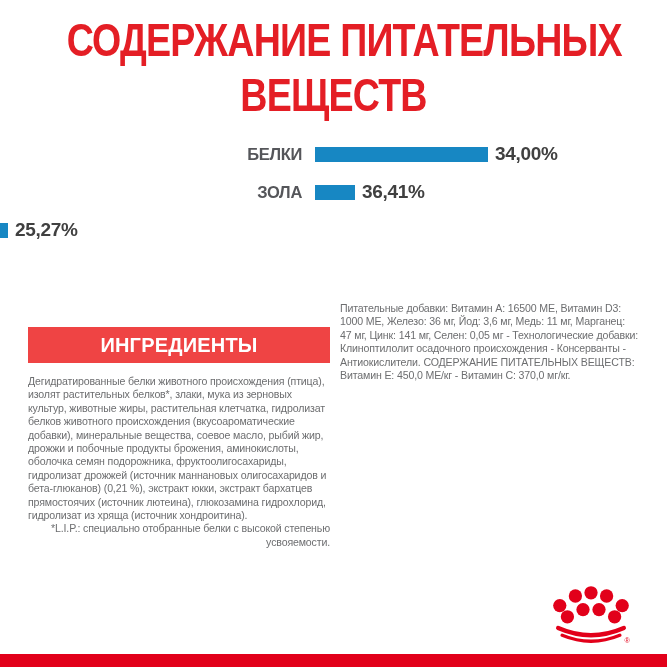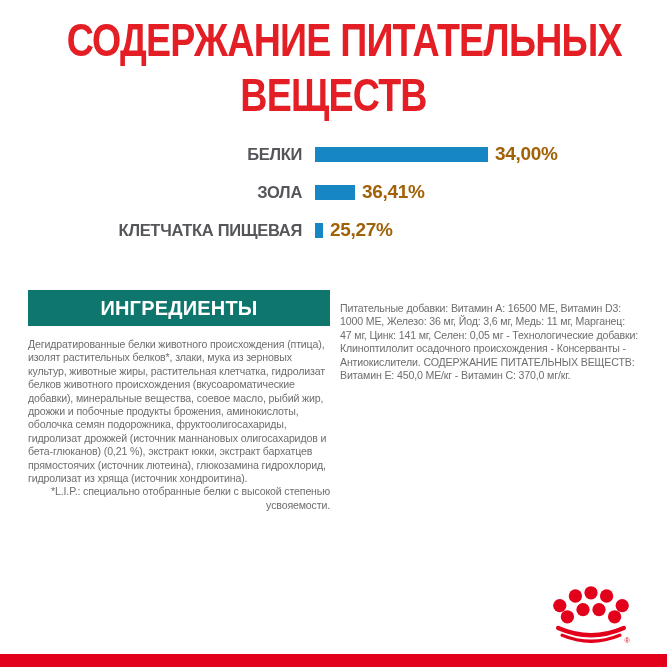--- a/index.html
+++ b/index.html
@@ -34,44 +34,45 @@
     letter-spacing: -0.3px;
     color: #55565a;
     margin-right: 13px;
     white-space: nowrap;
   }
   .bar { height: 15px; background: #1787c3; }
   .chart-value {
     margin-left: 7px;
     font-weight: bold;
     font-size: 19px;
-    color: #a16207;
+    color: #404040;
     letter-spacing: -0.3px;
     white-space: nowrap;
   }
 
   
   .columns {
     margin-top: 50px;
     padding: 0 28px;
     display: flex;
     gap: 10px;
   }
   .col-left  { flex: 0 0 302px; }
   .col-right { flex: 1; }
   .section-header {
     height: 36px;
-    background: #0f766e;
+    background: #ef4444;
     color: #ffffff;
     font-weight: bold;
     font-size: 20px;
     display: flex;
     align-items: center;
     justify-content: center;
     letter-spacing: 0.2px;
+    margin-top: 37px;
   }
   .section-body {
     margin-top: 12px;
     font-size: 10.6px;
     line-height: 13.4px;
     color: #6d6e70;
     letter-spacing: -0.15px;
   }
   .footnote { display: block; text-align: right; }
 
@@ -105,21 +106,20 @@
       <div class="chart-label">БЕЛКИ</div>
       <div class="bar" style="width: 173px; background: rgb(23, 135, 195);"></div>
       <div class="chart-value">34,00%</div>
     </div>
     <div class="chart-row">
       <div class="chart-label">ЗОЛА</div>
       <div class="bar" style="width: 40px; background: rgb(23, 135, 195);"></div>
       <div class="chart-value">36,41%</div>
     </div>
     <div class="chart-row">
-      <div class="chart-label">КЛЕТЧАТКА ПИЩЕВАЯ</div>
       <div class="bar" style="width: 8px; background: rgb(23, 135, 195);"></div>
       <div class="chart-value">25,27%</div>
     </div>
   </div>
 
   <div class="columns">
     <div class="col-left">
       <div class="section-header">ИНГРЕДИЕНТЫ</div>
       <div class="section-body">
         <span>Дегидратированные белки животного происхождения (птица), изолят растительных белков*, злаки, мука из зерновых культур, животные жиры, растительная клетчатка, гидролизат белков животного происхождения (вкусоароматические добавки), минеральные вещества, соевое масло, рыбий жир, дрожжи и побочные продукты брожения, аминокислоты, оболочка семян подорожника, фруктоолигосахариды, гидролизат дрожжей (источник маннановых олигосахаридов и бета-глюканов) (0,21 %), экстракт юкки, экстракт бархатцев прямостоячих (источник лютеина), глюкозамина гидрохлорид, гидролизат из хряща (источник хондроитина).</span>

